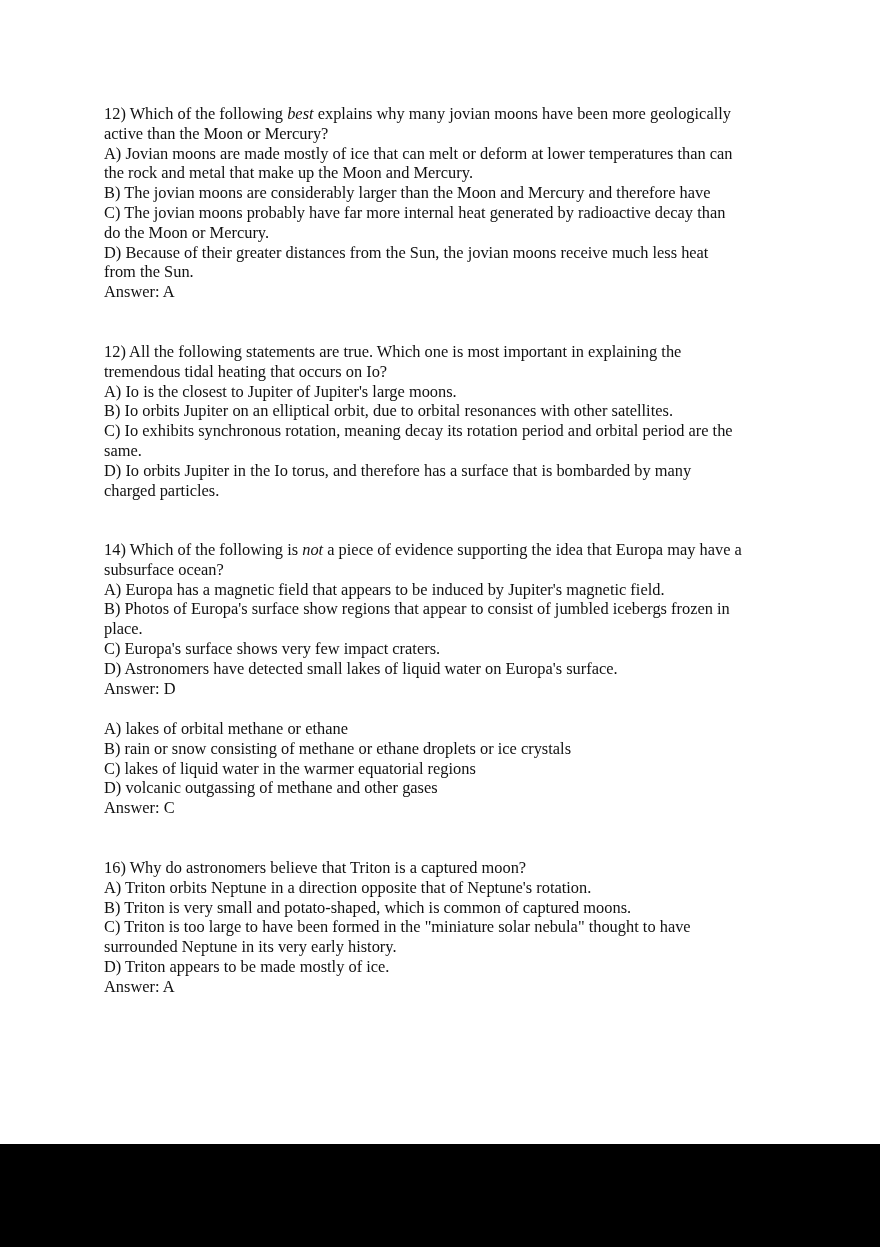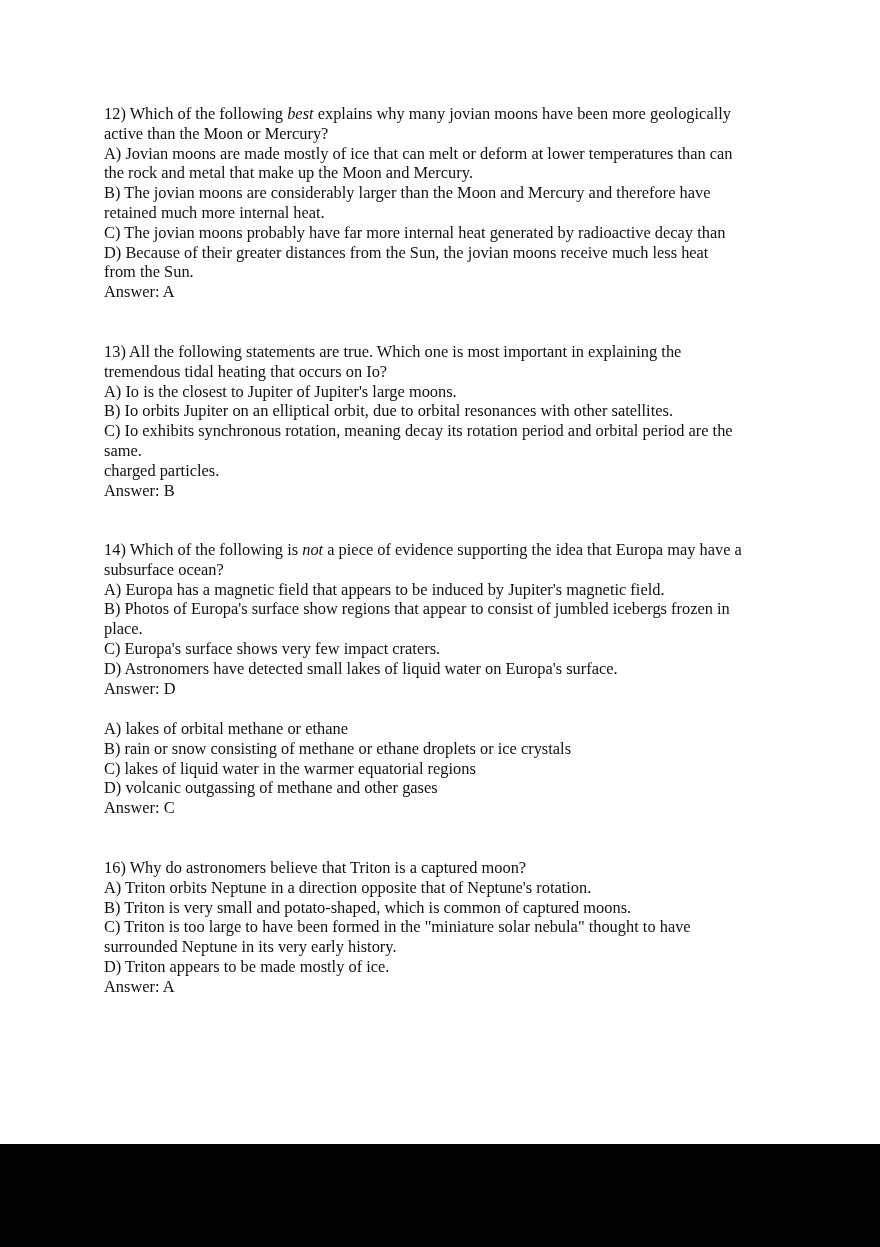--- a/index.html
+++ b/index.html
@@ -12,35 +12,35 @@
 </head>
 <body>
 
 <div class="page">
   <div class="q" style="top:104px">
       <div class="line"><span>12) Which of the following </span><i>best</i><span> explains why many jovian moons have been more geologically</span></div>
       <div class="line"><span>active than the Moon or Mercury?</span></div>
       <div class="line"><span>A) Jovian moons are made mostly of ice that can melt or deform at lower temperatures than can</span></div>
       <div class="line"><span>the rock and metal that make up the Moon and Mercury.</span></div>
       <div class="line"><span>B) The jovian moons are considerably larger than the Moon and Mercury and therefore have</span></div>
-      <div class="line"><span>retained much more internal heat.</span></div>
       <div class="line"><span>C) The jovian moons probably have far more internal heat generated by radioactive decay than</span></div>
+      <div class="line"><span>do the Moon or Mercury.</span></div>
       <div class="line"><span>D) Because of their greater distances from the Sun, the jovian moons receive much less heat</span></div>
       <div class="line"><span>from the Sun.</span></div>
       <div class="line"><span>Answer:  A</span></div>
     </div>
   <div class="q" style="top:342px">
-      <div class="line"><span>13) All the following statements are true. Which one is most important in explaining the</span></div>
+      <div class="line"><span>12) All the following statements are true. Which one is most important in explaining the</span></div>
       <div class="line"><span>tremendous tidal heating that occurs on Io?</span></div>
       <div class="line"><span>A) Io is the closest to Jupiter of Jupiter's large moons.</span></div>
       <div class="line"><span>B) Io orbits Jupiter on an elliptical orbit, due to orbital resonances with other satellites.</span></div>
       <div class="line"><span>C) Io exhibits synchronous rotation, meaning decay its rotation period and orbital period are the</span></div>
       <div class="line"><span>same.</span></div>
+      <div class="line"><span>D) Io orbits Jupiter in the Io torus, and therefore has a surface that is bombarded by many</span></div>
       <div class="line"><span>charged particles.</span></div>
-      <div class="line"><span>Answer:  B</span></div>
     </div>
   <div class="q" style="top:540px">
       <div class="line"><span>14) Which of the following is </span><i>not</i><span> a piece of evidence supporting the idea that Europa may have a</span></div>
       <div class="line"><span>subsurface ocean?</span></div>
       <div class="line"><span>A) Europa has a magnetic field that appears to be induced by Jupiter's magnetic field.</span></div>
       <div class="line"><span>B) Photos of Europa's surface show regions that appear to consist of jumbled icebergs frozen in</span></div>
       <div class="line"><span>place.</span></div>
       <div class="line"><span>C) Europa's surface shows very few impact craters.</span></div>
       <div class="line"><span>D) Astronomers have detected small lakes of liquid water on Europa's surface.</span></div>
       <div class="line"><span>Answer:  D</span></div>

